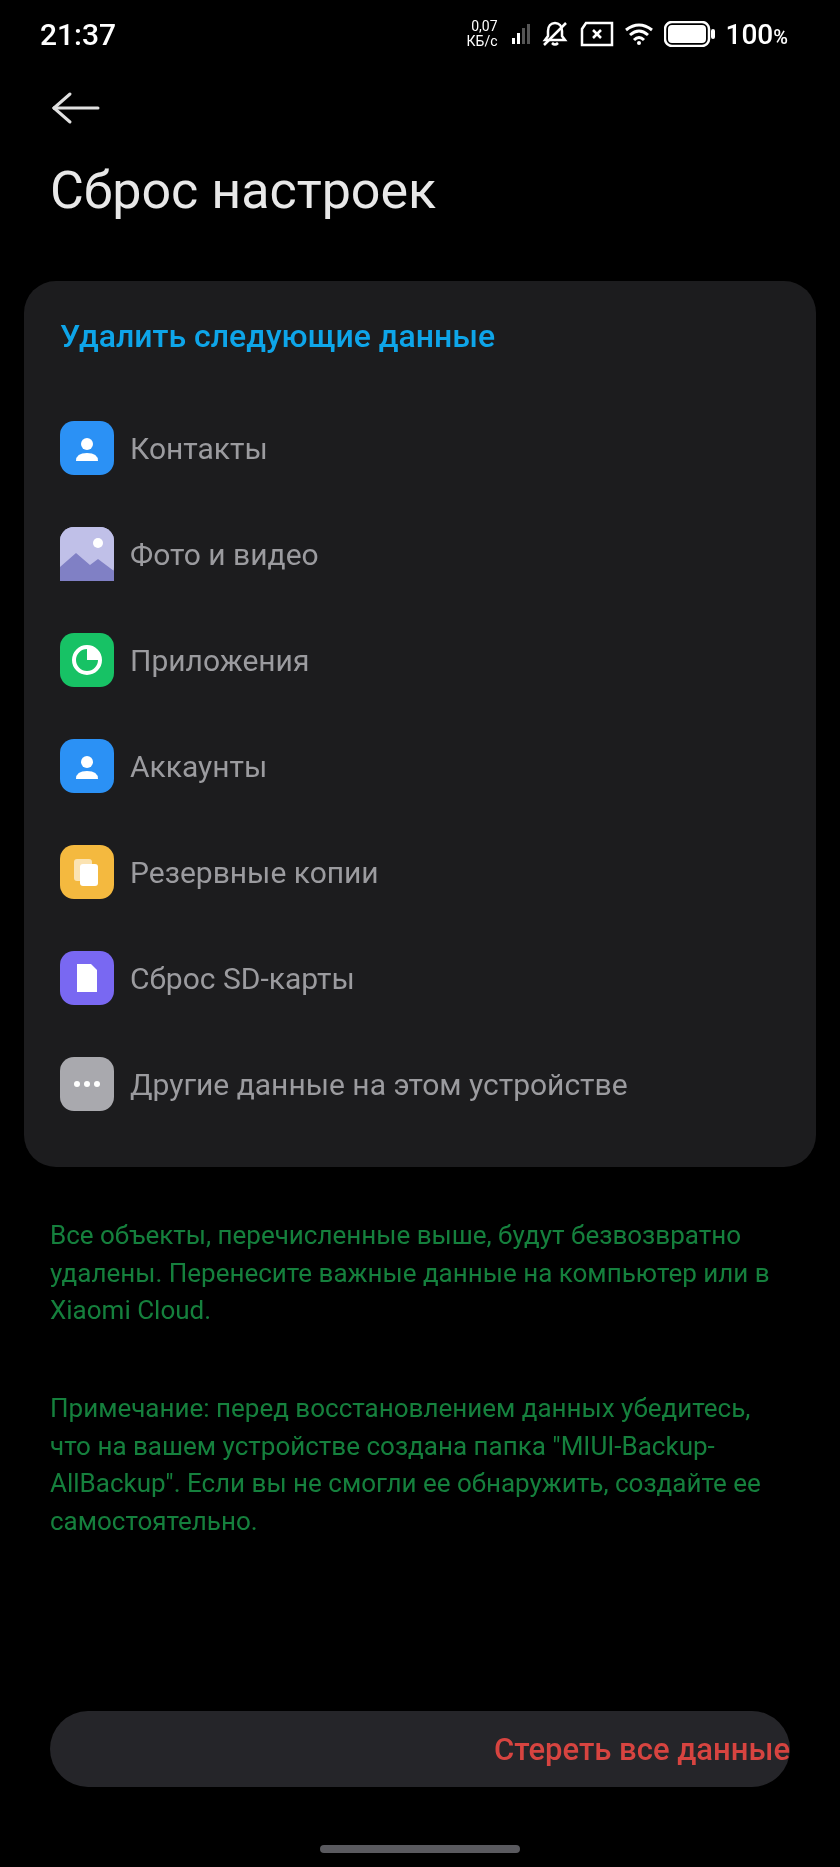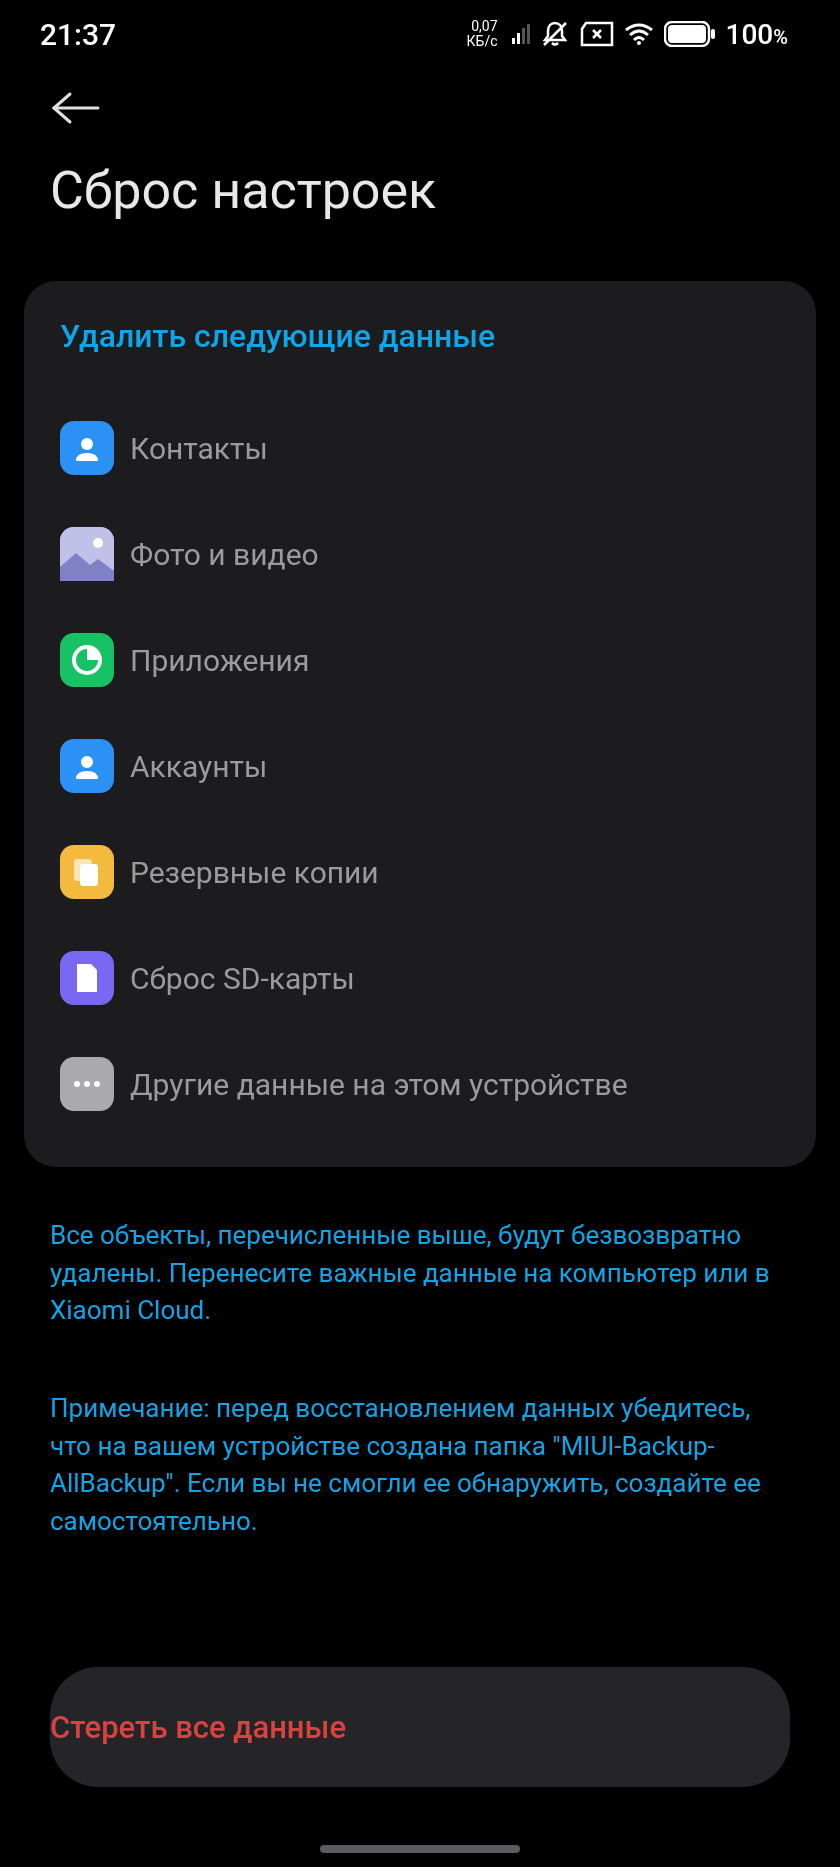--- a/index.html
+++ b/index.html
@@ -94,38 +94,38 @@
     }
     .icon-contacts { background: #2b91f5; }
     .icon-photos { background: linear-gradient(135deg, #b4b4e6, #a8a8dd); }
     .icon-apps { background: #17c265; }
     .icon-accounts { background: #2b91f5; }
     .icon-backups { background: #f4b93f; }
     .icon-sdcard { background: #7968f2; }
     .icon-other { background: #a9a9ae; }
     .info-text {
       font-size: 26px;
-      color: #0ea5e9;
+      color: #15803d;
       padding: 30px 50px 0 50px;
       line-height: 1.45;
     }
     .info-text-2 {
       margin-top: 30px;
     }
     .erase-button {
       position: absolute;
       bottom: 80px;
       left: 50px;
       right: 50px;
       background: #252529;
       border-radius: 48px;
-      height: 120px;
-      display: flex;
-      align-items: center;
-      justify-content: flex-start;
+      height: 76px;
+      display: flex;
+      align-items: center;
+      justify-content: flex-end;
       font-size: 31px;
       font-weight: 500;
       color: #d74440;
     }
     .gesture-bar {
       position: absolute;
       bottom: 14px;
       left: 50%;
       transform: translateX(-50%);
       width: 200px;

